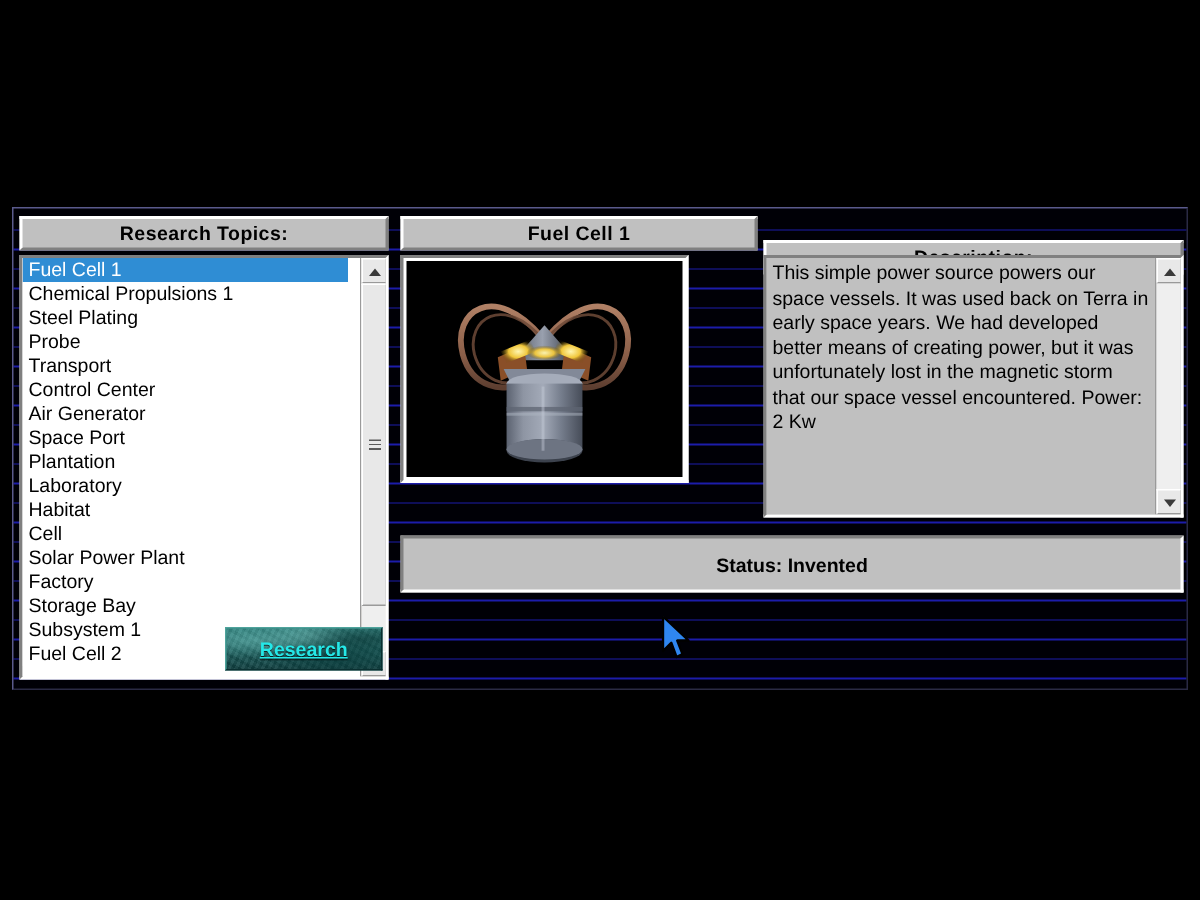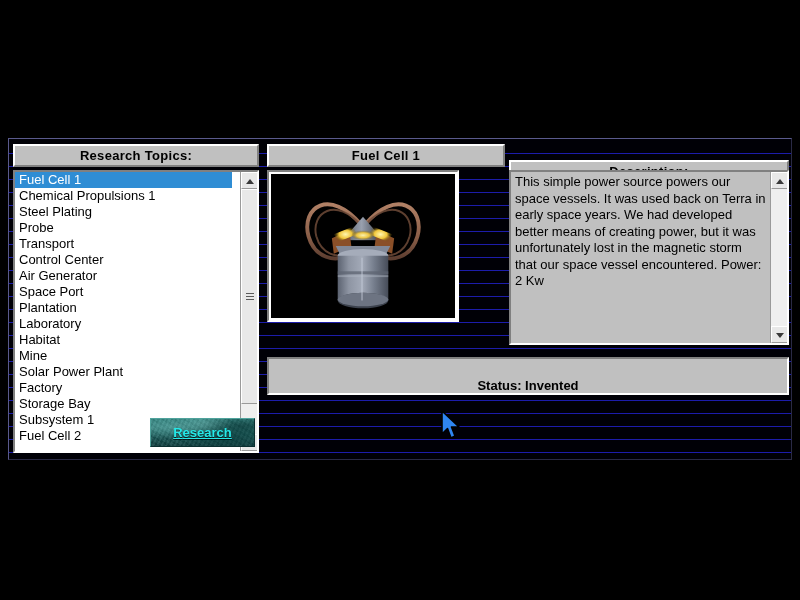--- a/index.html
+++ b/index.html
@@ -223,21 +223,21 @@
   #desc-wrap .sb-track { background: #efefef; }
 
   
   #status-bar {
     left: 258px; top: 218px; width: 522px; height: 38px;
     background: #c0c0c0;
     color: #000000;
     font-size: 13px;
     font-weight: bold;
     display: flex;
-    align-items: flex-end;
+    align-items: center;
     justify-content: center;
   }
 
   
   .gbutton {
     position: absolute;
     height: 29px;
     box-sizing: border-box;
     background-color: #1e6b68;
     background-image:
@@ -290,21 +290,21 @@
           <div class="topic-item">Chemical Propulsions 1</div>
           <div class="topic-item">Steel Plating</div>
           <div class="topic-item">Probe</div>
           <div class="topic-item">Transport</div>
           <div class="topic-item">Control Center</div>
           <div class="topic-item">Air Generator</div>
           <div class="topic-item">Space Port</div>
           <div class="topic-item">Plantation</div>
           <div class="topic-item">Laboratory</div>
           <div class="topic-item">Habitat</div>
-          <div class="topic-item">Mine</div>
+          <div class="topic-item">Cell</div>
           <div class="topic-item">Solar Power Plant</div>
           <div class="topic-item">Factory</div>
           <div class="topic-item">Storage Bay</div>
           <div class="topic-item">Subsystem 1</div>
           <div class="topic-item">Fuel Cell 2</div>
         </div>
 
       <div class="vscroll">
         <div class="sb-btn up">
           <span class="sb-arrow up"></span>

